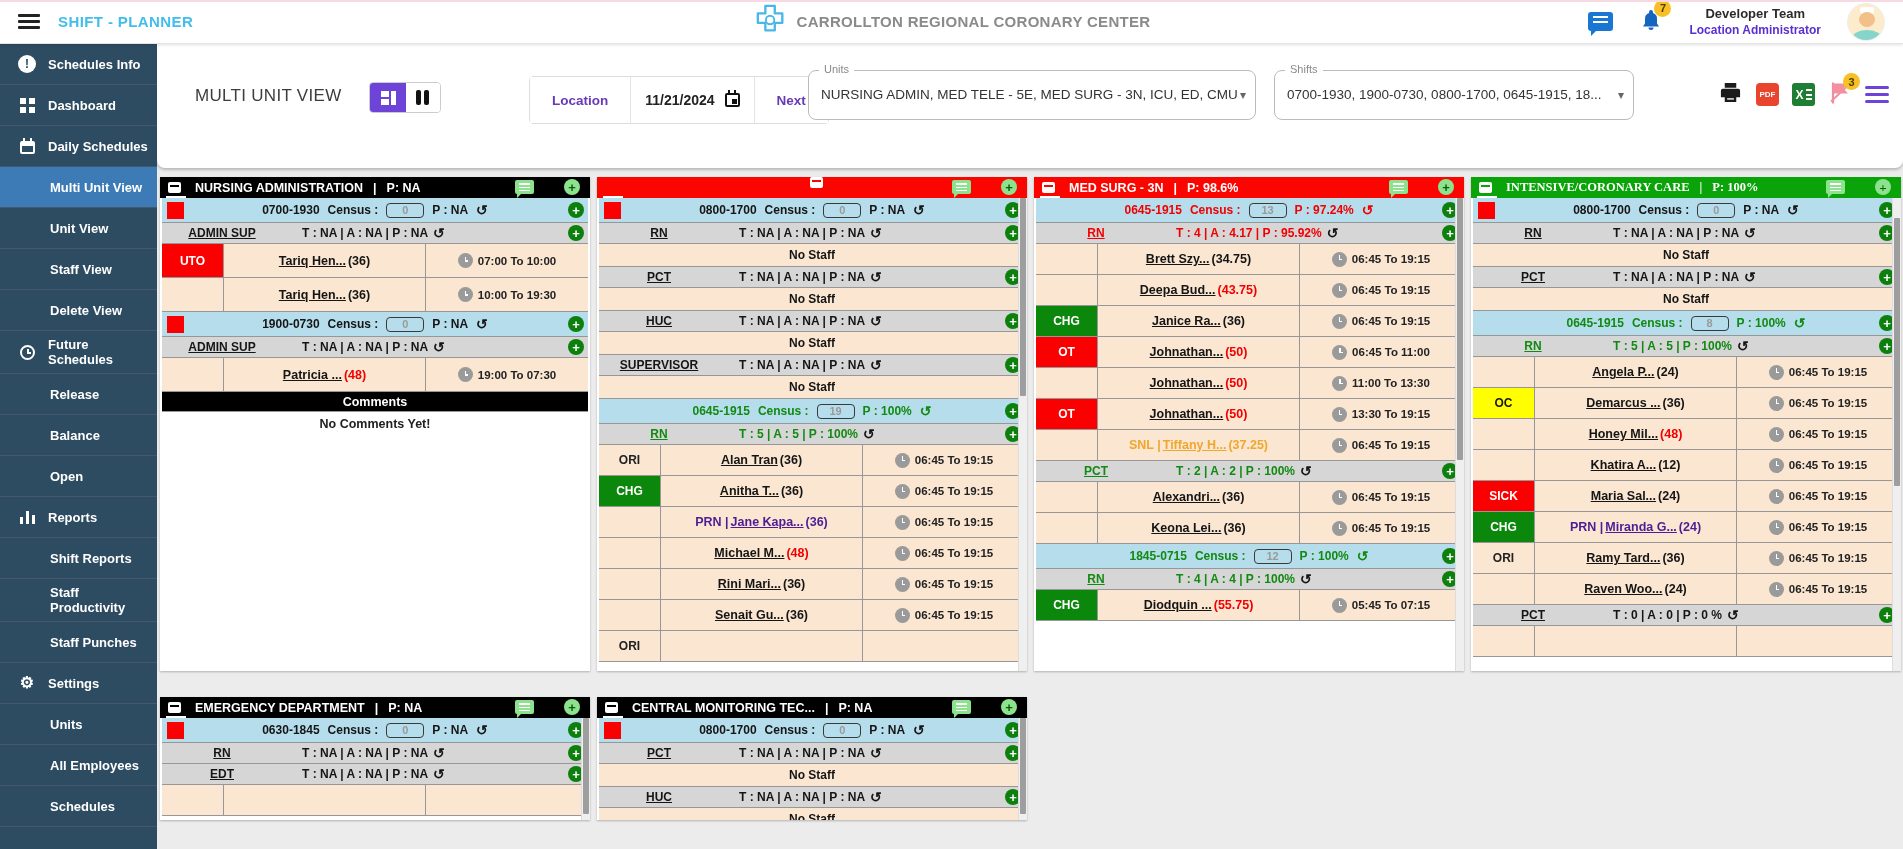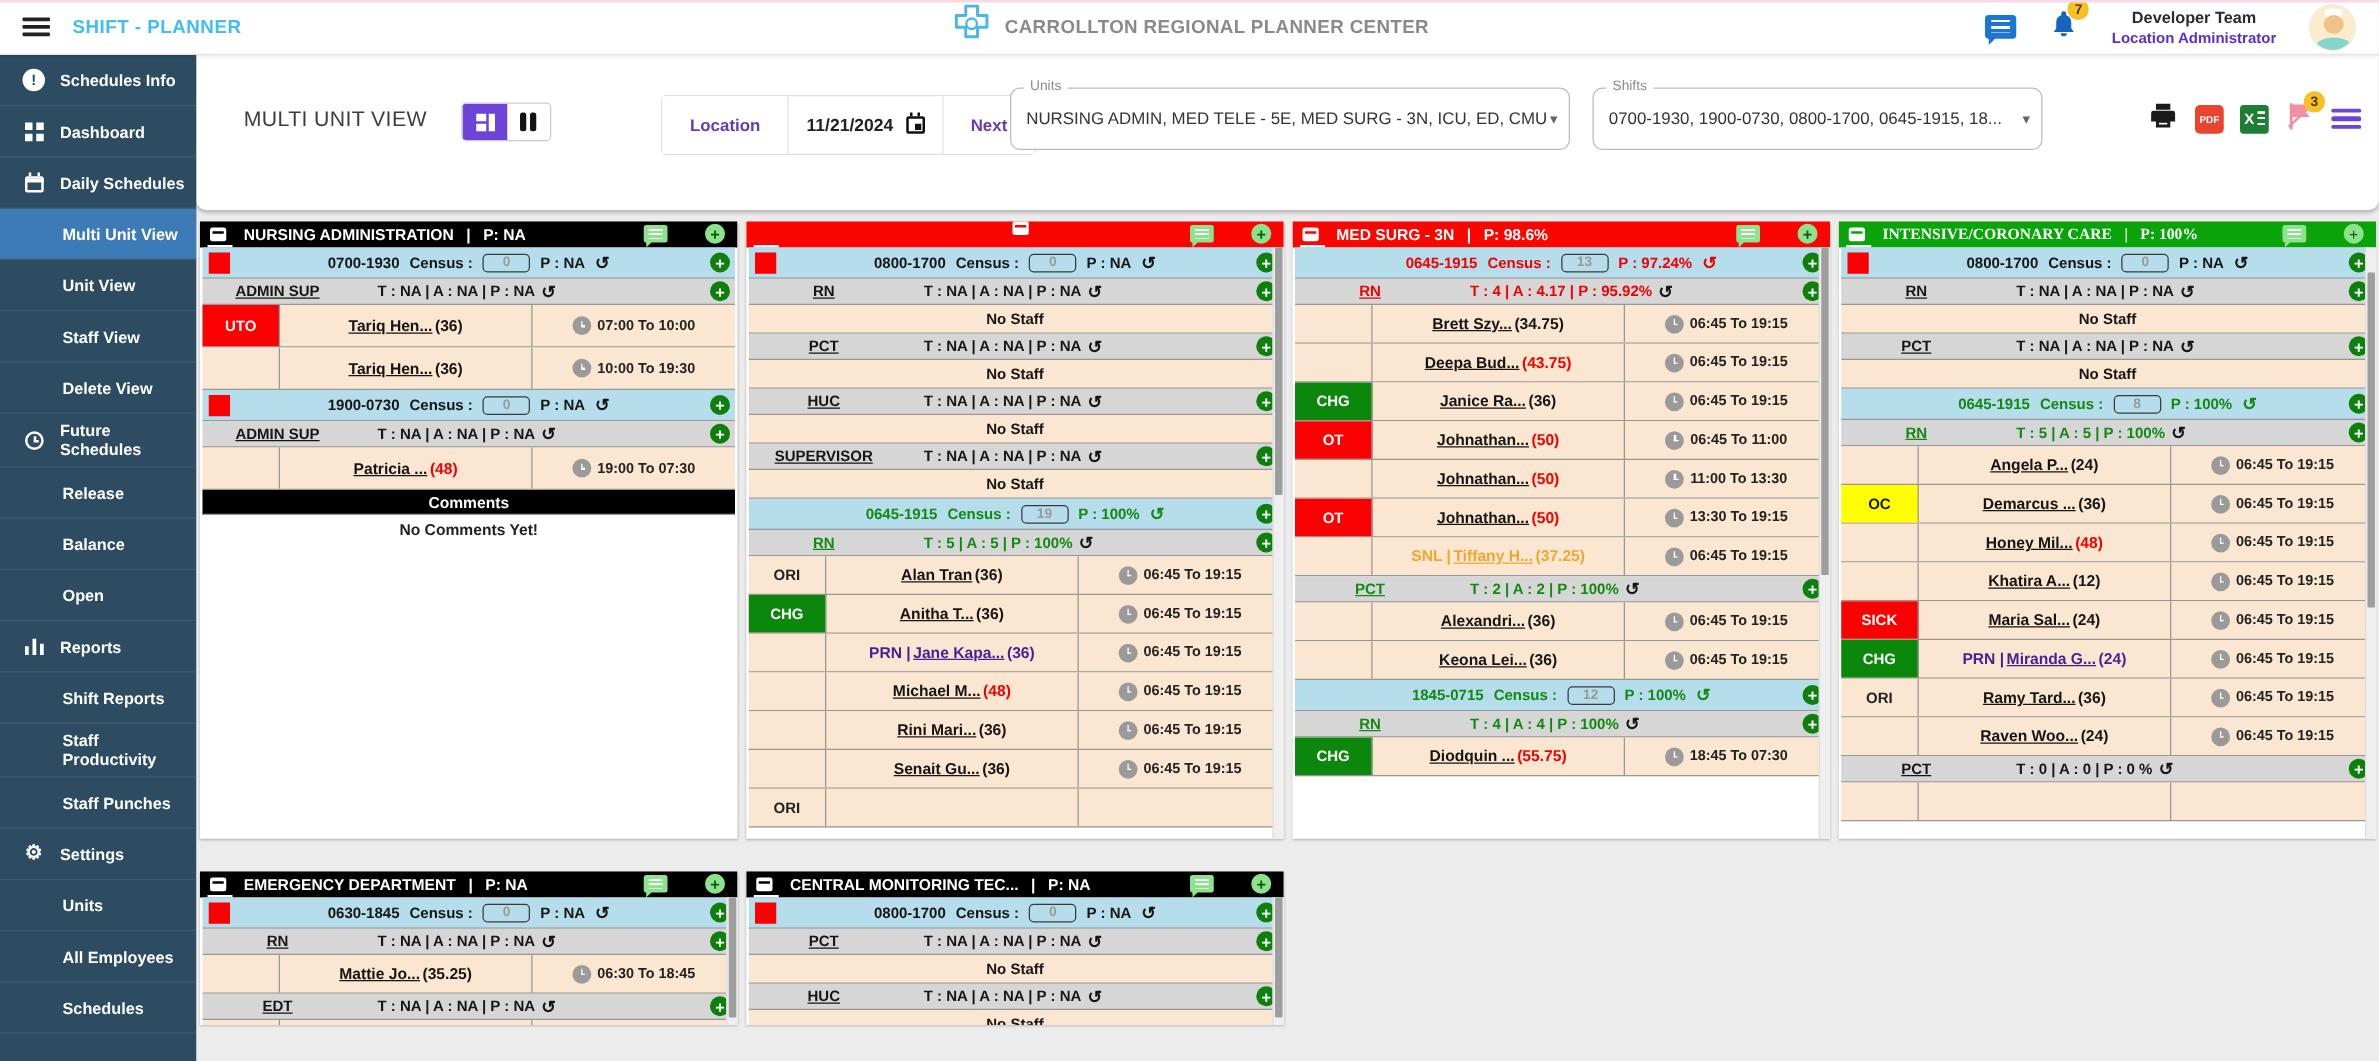--- a/index.html
+++ b/index.html
@@ -151,21 +151,21 @@
       <i></i>
     </div>
   <div class="brand">SHIFT - PLANNER</div>
   <div class="centerhead">
     <span>
       <svg width="34" height="32" viewBox="0 0 36 34">
           <path d="M13 2h10v8h8v10h-8v8H13v-8H5V10h8z" fill="none" stroke="#49b8e8" stroke-width="2.5" stroke-linejoin="round"></path>
           <circle cx="18" cy="17" r="4.5" fill="none" stroke="#49b8e8" stroke-width="2"></circle>
         </svg>
     </span>
-    <span class="centertitle">CARROLLTON REGIONAL PLANNER CENTER</span>
+    <span class="centertitle">CARROLLTON REGIONAL CORONARY CENTER</span>
   </div>
   <div class="topright">
     <span class="chatb"></span>
     <span class="bellwrap">
       <svg width="24" height="26" viewBox="0 0 24 24">
           <path fill="#1565c0" d="M12 2a2 2 0 0 0-2 2v1.1A6 6 0 0 0 6 11v4.6L4 18.5h16L18 15.6V11a6 6 0 0 0-4-5.9V4a2 2 0 0 0-2-2zM9.5 19.5a2.5 2.5 0 0 0 5 0z"></path>
         </svg>
       <span class="badge">7</span>
     </span>
     <span class="userblock">
@@ -691,21 +691,21 @@
               <span class="pl pl-d rplus">+</span>
             </div>
             <div class="row rstaff">
               <div class="bcell b-green">CHG</div>
               <div class="ncell">
                 <a class="nm">Diodquin ...</a>
                 <span class="sfx c-red">(55.75)</span>
               </div>
               <div class="tcell">
                 <span class="clkg"></span>
-                <span>18:45 To 07:30</span>
+                <span>05:45 To 07:15</span>
               </div>
             </div>
           </div>
           <div class="sbar">
             <div class="sthumb" style="top: 0px; height: 262px;"></div>
           </div>
         </div>
         <div class="card" style="--hdr: #0aa30a;">
           <div class="chead" style="background: rgb(10, 163, 10); font-family: Liberation Serif, serif;">
             <span class="calw"></span>
@@ -886,31 +886,20 @@
                 <span class="hist">↺</span>
               </span>
               <span class="pl pl-d rplus">+</span>
             </div>
             <div class="row rrole t-def">
               <a class="role-link">RN</a>
               <span class="stats">T : NA | A : NA | P : NA</span>
               <span class="hist">↺</span>
               <span class="pl pl-d rplus">+</span>
             </div>
-            <div class="row rstaff">
-              <div class="bcell"></div>
-              <div class="ncell">
-                <a class="nm">Mattie Jo...</a>
-                <span class="sfx">(35.25)</span>
-              </div>
-              <div class="tcell">
-                <span class="clkg"></span>
-                <span>06:30 To 18:45</span>
-              </div>
-            </div>
             <div class="row rrole t-def">
               <a class="role-link">EDT</a>
               <span class="stats">T : NA | A : NA | P : NA</span>
               <span class="hist">↺</span>
               <span class="pl pl-d rplus">+</span>
             </div>
             <div class="row rstaff">
               <div class="bcell"></div>
               <div class="ncell"></div>
               <div class="tcell"></div>

